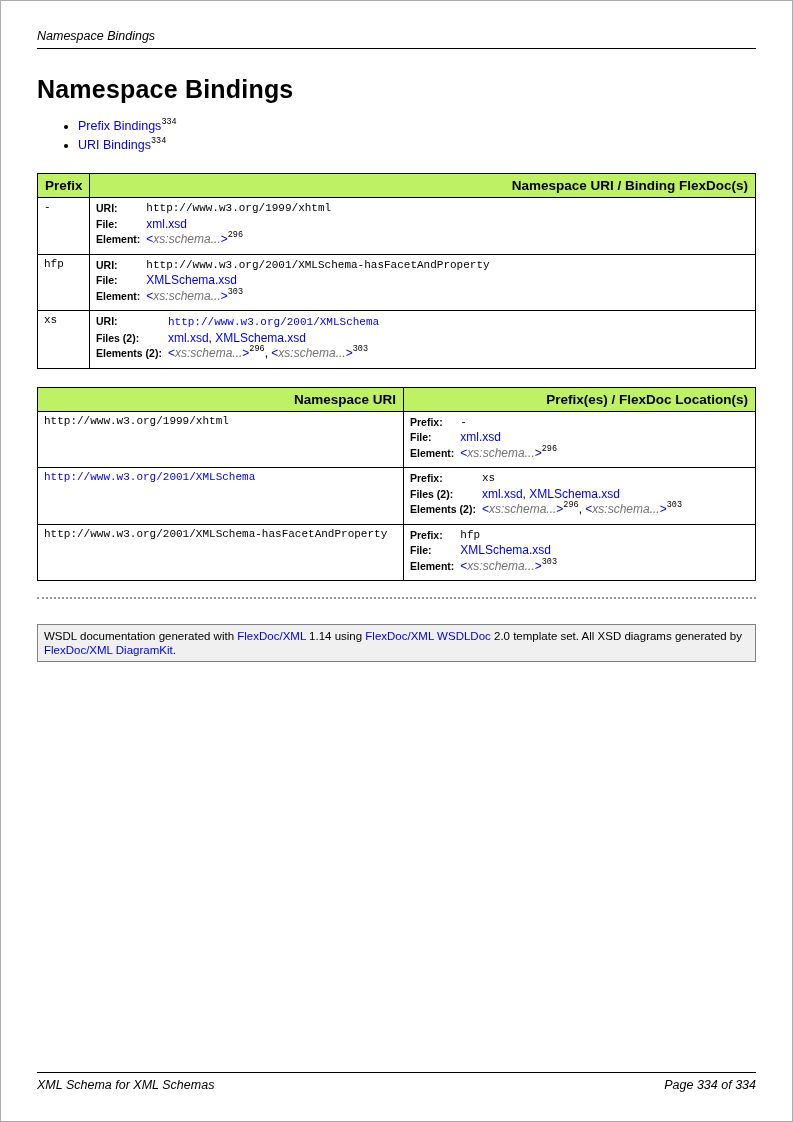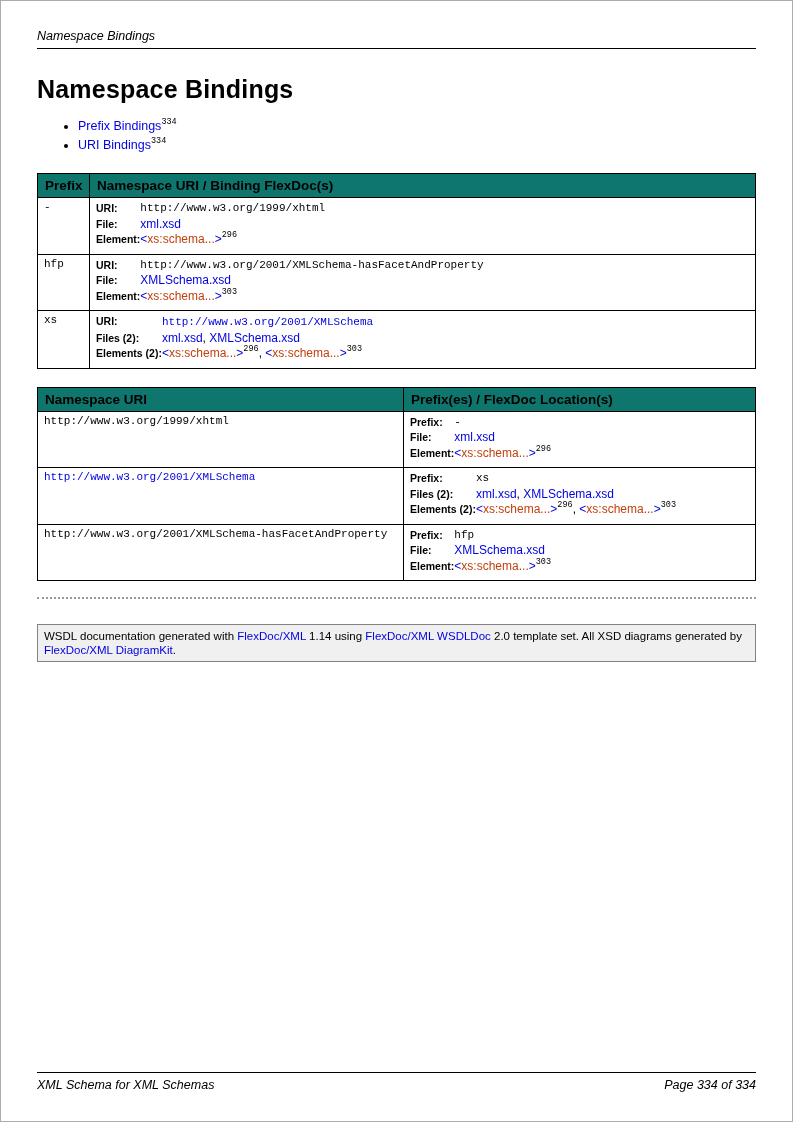--- a/index.html
+++ b/index.html
@@ -21,37 +21,37 @@
 
   a.link { color: #0000e0; text-decoration: none; cursor: pointer; }
   a.element-link { text-decoration: none; cursor: pointer; }
   sup.fn {
     font-family: "Liberation Mono", monospace; font-size: 8.5px; color: #000;
     vertical-align: super; line-height: 0; position: relative; top: -1px;
   }
 
   table.doc { border-collapse: collapse; width: 100%; margin-top: 18px; table-layout: fixed; }
   table.doc th {
-    border: 1px solid #000; background: #0f766e; text-align: left;
+    border: 1px solid #000; background: #bef264; text-align: right;
     font-size: 13.5px; font-weight: bold; padding: 4px 7px;
   }
   table.doc td { border: 1px solid #000; vertical-align: top; padding: 3px 6px 6px 6px; }
   td.key-cell {
     font-family: "Liberation Mono", monospace; font-size: 11px;
     padding-top: 5px; white-space: nowrap; overflow: hidden;
   }
   #t1 col.c1 { width: 52px; }
   #t2 col.c1 { width: 366px; }
 
-  .fields { display: grid; grid-template-columns: max-content 1fr; }
+  .fields { display: grid; grid-template-columns: max-content 1fr; column-gap: 6px; }
   .field-label { font-size: 10.5px; font-weight: bold; line-height: 15.5px; white-space: nowrap; }
   .field-value { font-size: 12px; line-height: 15.5px; white-space: nowrap; }
   .mono { font-family: "Liberation Mono", monospace; font-size: 11px; }
   .tag-bracket { color: #0000e0; }
-  .tag-name { color: #c2410c; }
+  .tag-name { color: #737373; font-style: italic; }
 
   .dotted-rule { margin-top: 16px; border-top: 2px dotted #9a9a9a; height: 0; }
   .gen-box {
     margin-top: 25px; border: 1px solid #828282; background: #f0f0f0;
     font-size: 11.5px; padding: 4px 6px; line-height: 14px;
   }
 
   .page-footer {
     position: absolute; left: 36px; right: 36px; top: 1071px;
     border-top: 1px solid #000; padding-top: 5px;

